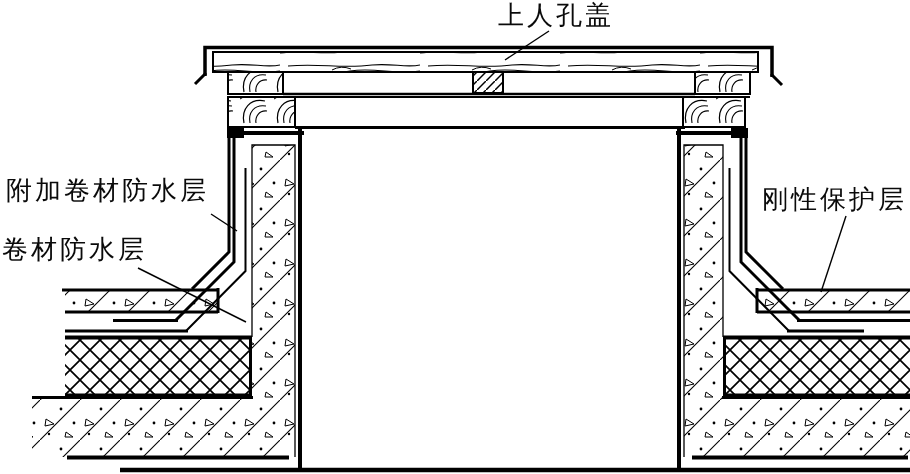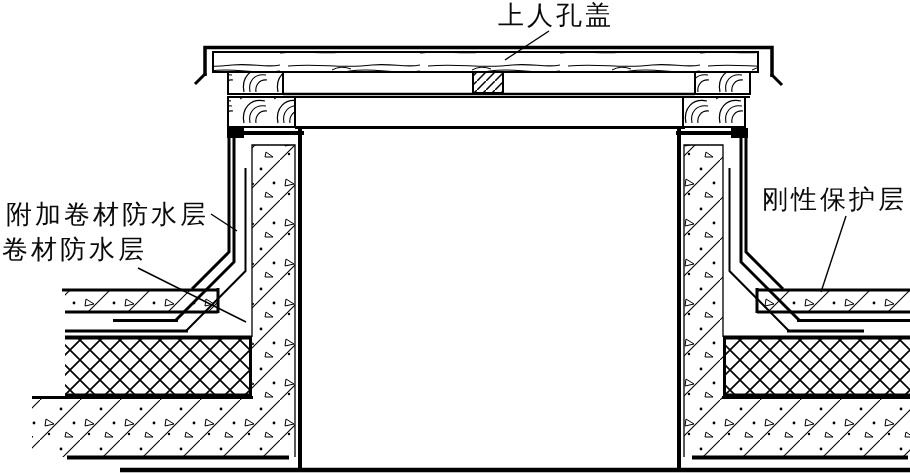--- a/index.html
+++ b/index.html
@@ -6,21 +6,21 @@
   #stage{
     position:relative;width:910px;height:474px;background:#ffffff;overflow:hidden;
     font-family:"Liberation Serif","DejaVu Serif",serif;
   }
   #drawing{position:absolute;left:0;top:0;}
   .lbl{
     position:absolute;color:#0a0a0a;font-size:26px;letter-spacing:3px;
     white-space:nowrap;line-height:1;font-weight:500;
   }
   .lbl-top{left:498px;top:3px;}
-  .lbl-add-membrane{left:6px;top:202px;}
+  .lbl-add-membrane{left:6px;top:178px;}
   .lbl-membrane{left:2px;top:237px;}
   .lbl-rigid{left:762px;top:187px;}
 </style>
 </head>
 <body>
 
 <div id="stage">
 
   <svg id="drawing" width="910" height="474" viewBox="0 0 910 474">
     <defs>

